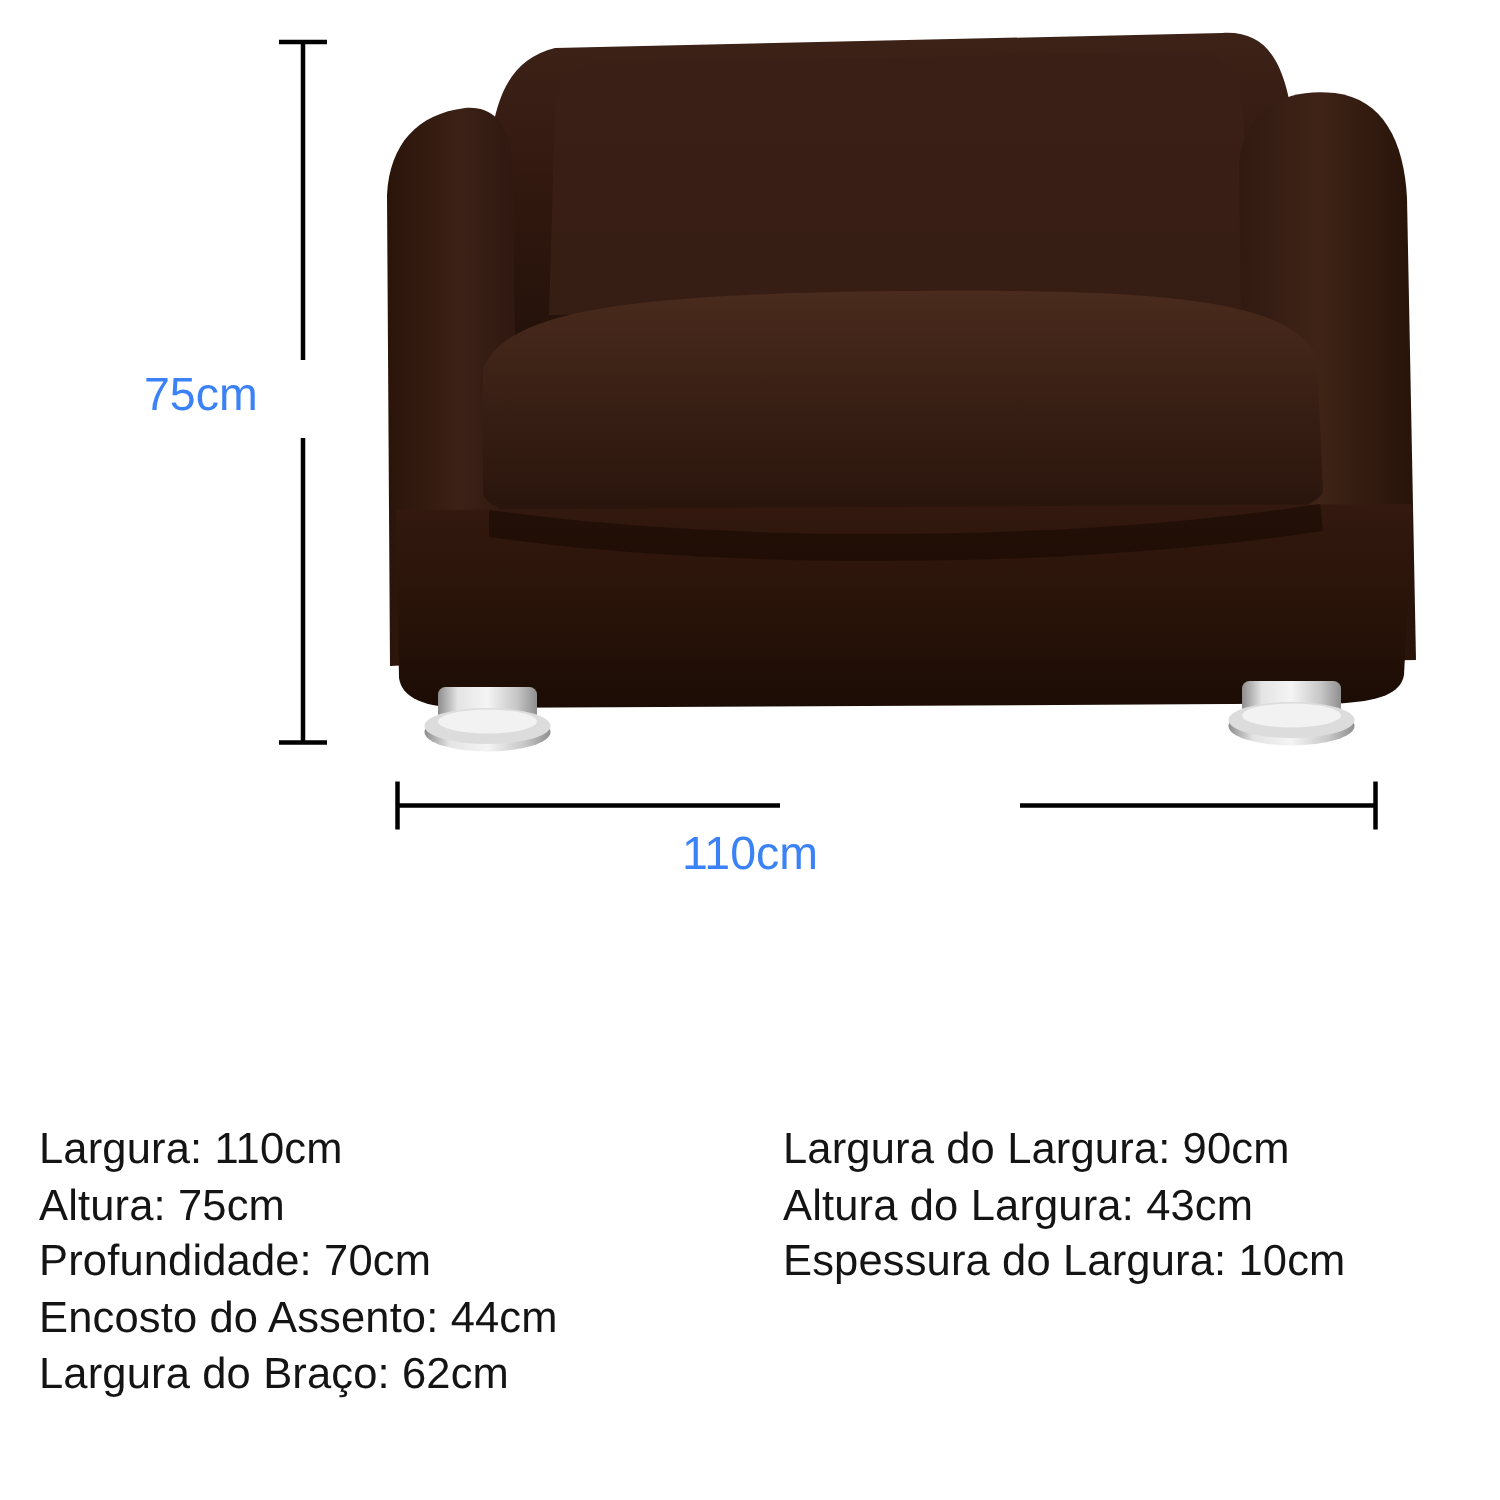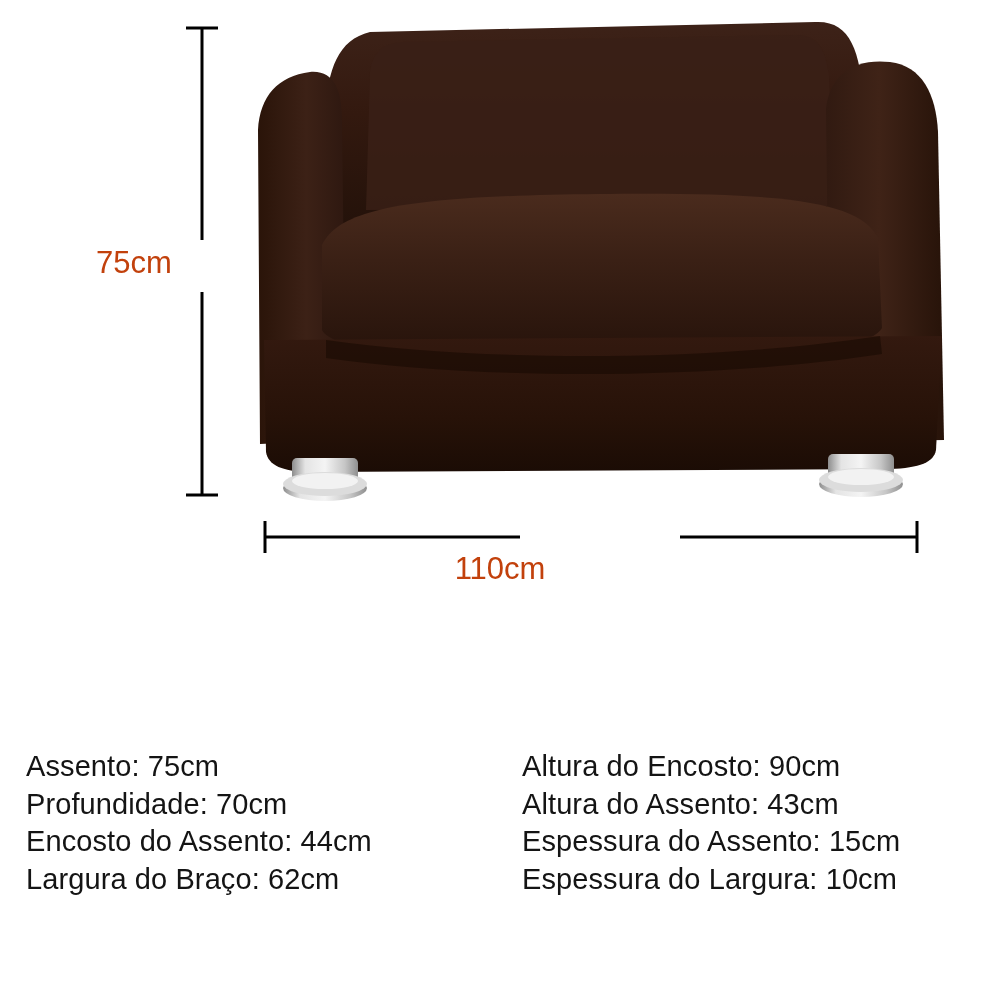--- a/index.html
+++ b/index.html
@@ -44,21 +44,21 @@
     top: 0;
     width: 1000px;
     height: 620px;
     pointer-events: none;
   }
 
   .dim-label {
     position: absolute;
     font-size: 31px;
     font-family: "Liberation Sans", sans-serif;
-    color: #c2410c;
+    color: #3b82f6;
     white-space: nowrap;
   }
   .dim-label.height {
     left: 96px;
     top: 245px;
   }
   .dim-label.width {
     left: 500px;
     top: 551px;
     transform: translateX(-50%);
@@ -206,26 +206,26 @@
       <rect x="520" y="512" width="160" height="52" fill="#ffffff"></rect>
     </svg>
 
     <div class="dim-label height">75cm</div>
 
     <div class="dim-label width">110cm</div>
   </div>
 
   <div class="specs">
     <div class="spec-col left">
-      <div class="spec-line">Assento: 75cm</div>
+      <div class="spec-line">Largura: 110cm</div>
+      <div class="spec-line">Altura: 75cm</div>
       <div class="spec-line">Profundidade: 70cm</div>
       <div class="spec-line">Encosto do Assento: 44cm</div>
       <div class="spec-line">Largura do Braço: 62cm</div>
     </div>
     <div class="spec-col right">
-      <div class="spec-line">Altura do Encosto: 90cm</div>
-      <div class="spec-line">Altura do Assento: 43cm</div>
-      <div class="spec-line">Espessura do Assento: 15cm</div>
+      <div class="spec-line">Largura do Largura: 90cm</div>
+      <div class="spec-line">Altura do Largura: 43cm</div>
       <div class="spec-line">Espessura do Largura: 10cm</div>
     </div>
   </div>
 
 </div>
 
 </body></html>

